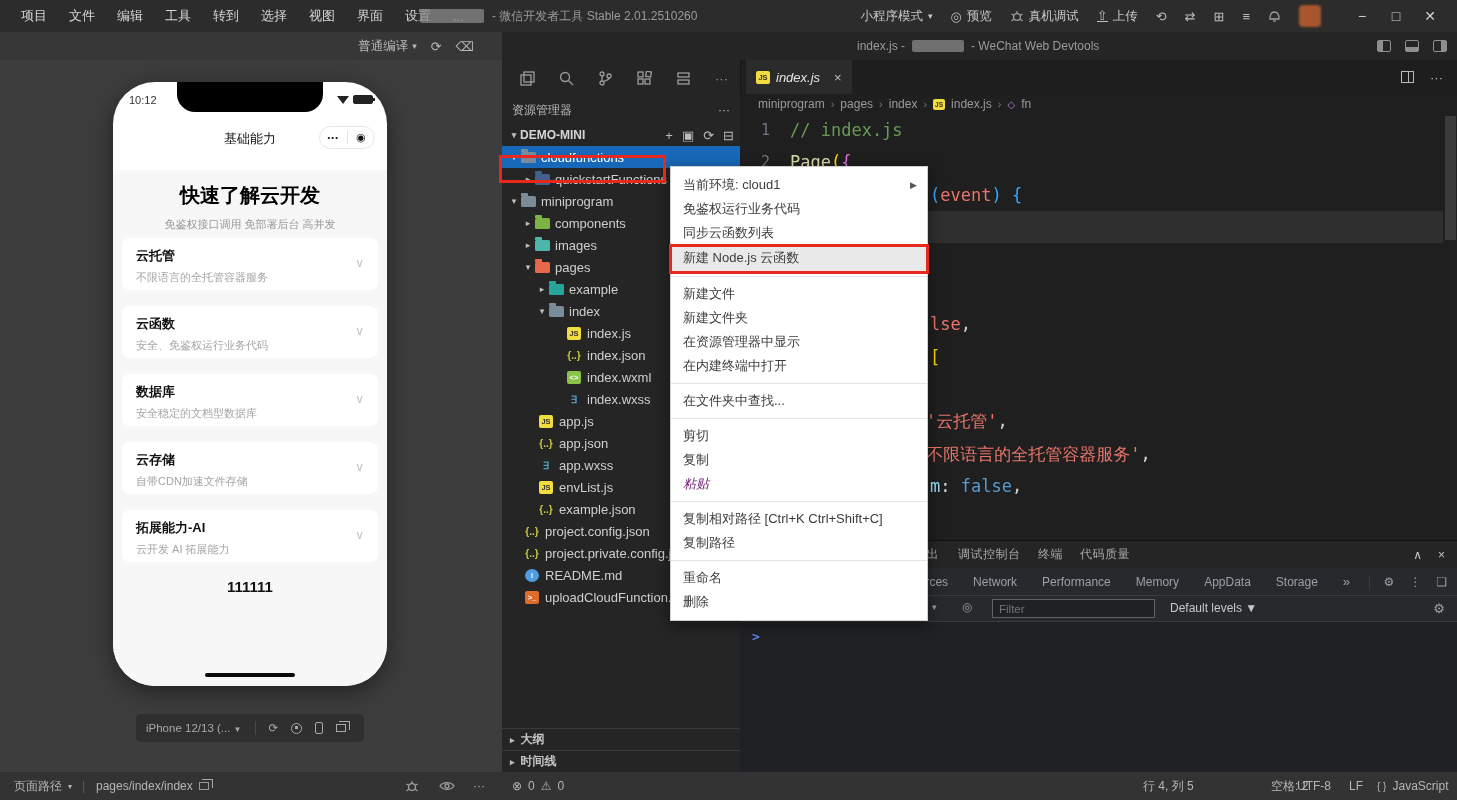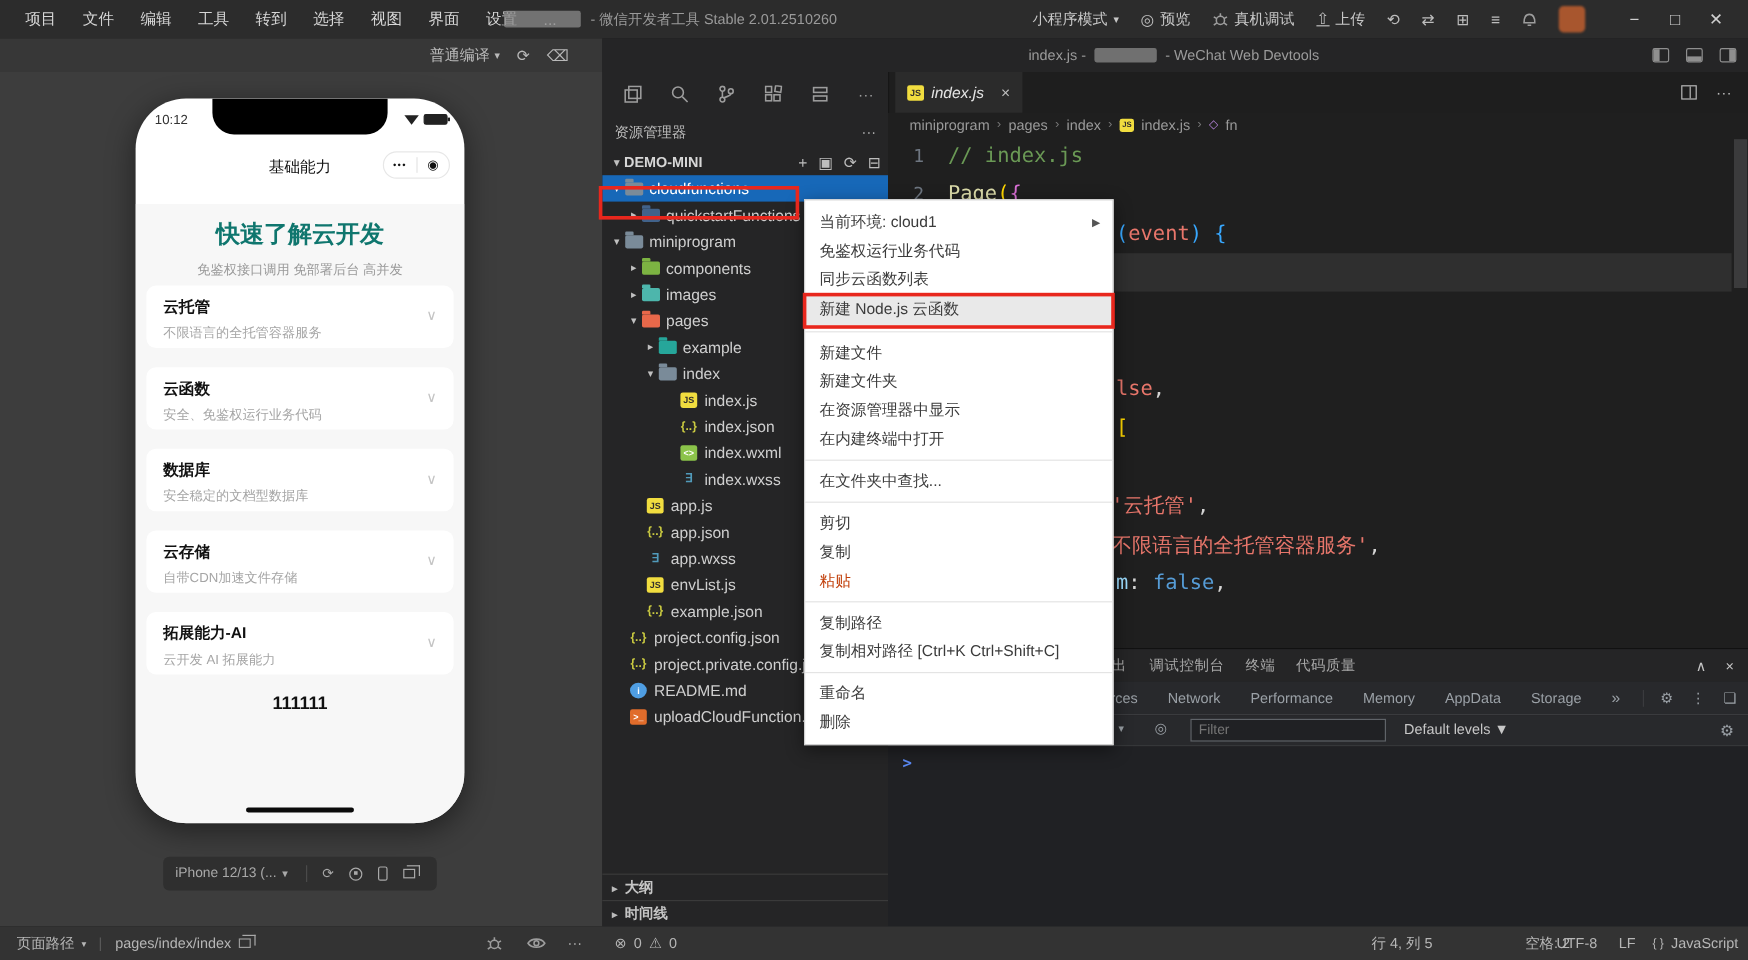--- a/index.html
+++ b/index.html
@@ -46,21 +46,21 @@
   .batt { width:20px; height:9px; border:1px solid #222; border-radius:2px; background:#222; position:relative; }
   .batt::after { content:""; position:absolute; right:-3px; top:2px; width:2px; height:3px; background:#222; }
   .navrow { position:absolute; left:0; top:40px; width:100%; height:32px; }
   .nav-title { position:absolute; left:0; right:0; text-align:center; top:8px; font-size:13px; color:#111; }
   .capsule { position:absolute; right:12px; top:4px; width:56px; height:23px; border:1px solid #e7e7e7;
     border-radius:12px; background:#fff; display:flex; align-items:center; }
   .capsule .dots { flex:1; text-align:center; font-size:8px; color:#111; letter-spacing:1px; }
   .capsule .divider { width:1px; height:13px; background:#e5e5e5; }
   .capsule .target { flex:1; text-align:center; font-size:11px; color:#111; }
   .ph-content { position:absolute; left:0; top:88px; width:100%; bottom:0; background:#f7f7f7; }
-  .ph-title { text-align:center; font-size:20px; font-weight:bold; color:#0f766e; margin-top:12px; }
+  .ph-title { text-align:center; font-size:20px; font-weight:bold; color:#000000; margin-top:12px; }
   .ph-sub { text-align:center; font-size:11px; color:#999; margin-top:8px; }
   .cards { position:absolute; left:9px; right:9px; top:68px; display:flex; flex-direction:column; gap:16px; }
   .card { background:#fff; border-radius:8px; height:52px; padding:9px 14px; position:relative; }
   .card .ct { font-size:13px; font-weight:bold; color:#111; }
   .card .cd { font-size:11px; color:#a5a5a5; margin-top:5px; }
   .card .chev { position:absolute; right:14px; top:18px; color:#c4c4c4; font-size:12px; }
   .ph-footer { position:absolute; left:0; right:0; top:408px; text-align:center; font-weight:bold; font-size:15px; color:#111; }
   .homebar { position:absolute; left:92px; bottom:9px; width:90px; height:4px; background:#0a0a0a; border-radius:3px; }
   .dev-toolbar { position:absolute; left:136px; top:654px; width:228px; height:28px; background:#2f2f2f;
     border-radius:5px; display:flex; align-items:center; padding:0 10px; gap:13px; color:#a9a9a9; font-size:11.5px; }
@@ -138,21 +138,21 @@
   .prompt { position:absolute; left:12px; top:7px; color:#5b8af5; font-weight:bold; font-size:13px; font-family:"DejaVu Sans Mono",monospace; }
   
   .statusbar { position:absolute; left:0; top:772px; width:1457px; height:28px; background:#333333;
     color:#b6b6b6; font-size:12px; }
   .sb-item { position:absolute; top:0; height:28px; display:flex; align-items:center; gap:6px; }
   
   .ctx { position:absolute; left:670px; top:166px; width:258px; background:#ffffff; z-index:40;
     box-shadow:0 4px 14px rgba(0,0,0,.45); border:1px solid #d0d0d0; padding:6px 0; color:#3b3b3b; font-size:13px; }
   .ctx-item { height:24px; line-height:24px; padding:0 12px; position:relative; white-space:nowrap; }
   .ctx-item.hl { background:#e9e9e9; height:26px; line-height:26px; }
-  .ctx-item.dis { color:#c2410c; }
+  .ctx-item.dis { color:#701a75;font-style:italic; }
   .ctx-item .sub { position:absolute; right:10px; top:0; font-size:9px; color:#555; }
   .ctx-sep { border-top:1px solid #e4e4e4; margin:5px 0; }
   .redbox { position:absolute; border:3px solid #e8271d; z-index:50; pointer-events:none; }
   svg.ic { stroke:#9d9d9d; fill:none; stroke-width:1.3; }
 </style>
 </head>
 <body>
 
 <div id="app">
 
@@ -646,22 +646,22 @@
       <div class="ctx-item">新建文件夹</div>
       <div class="ctx-item">在资源管理器中显示</div>
       <div class="ctx-item">在内建终端中打开</div>
       <div class="ctx-sep"></div>
       <div class="ctx-item">在文件夹中查找...</div>
       <div class="ctx-sep"></div>
       <div class="ctx-item">剪切</div>
       <div class="ctx-item">复制</div>
       <div class="ctx-item dis">粘贴</div>
       <div class="ctx-sep"></div>
+      <div class="ctx-item">复制相对路径 [Ctrl+K Ctrl+Shift+C]</div>
       <div class="ctx-item">复制路径</div>
-      <div class="ctx-item">复制相对路径 [Ctrl+K Ctrl+Shift+C]</div>
       <div class="ctx-sep"></div>
       <div class="ctx-item">重命名</div>
       <div class="ctx-item">删除</div>
     </div>
 
   <div class="redbox" style="left:499px;top:155px;width:167px;height:28px;"></div>
   <div class="redbox" style="left:669px;top:244px;width:260px;height:30px;"></div>
 
 </div>
 

